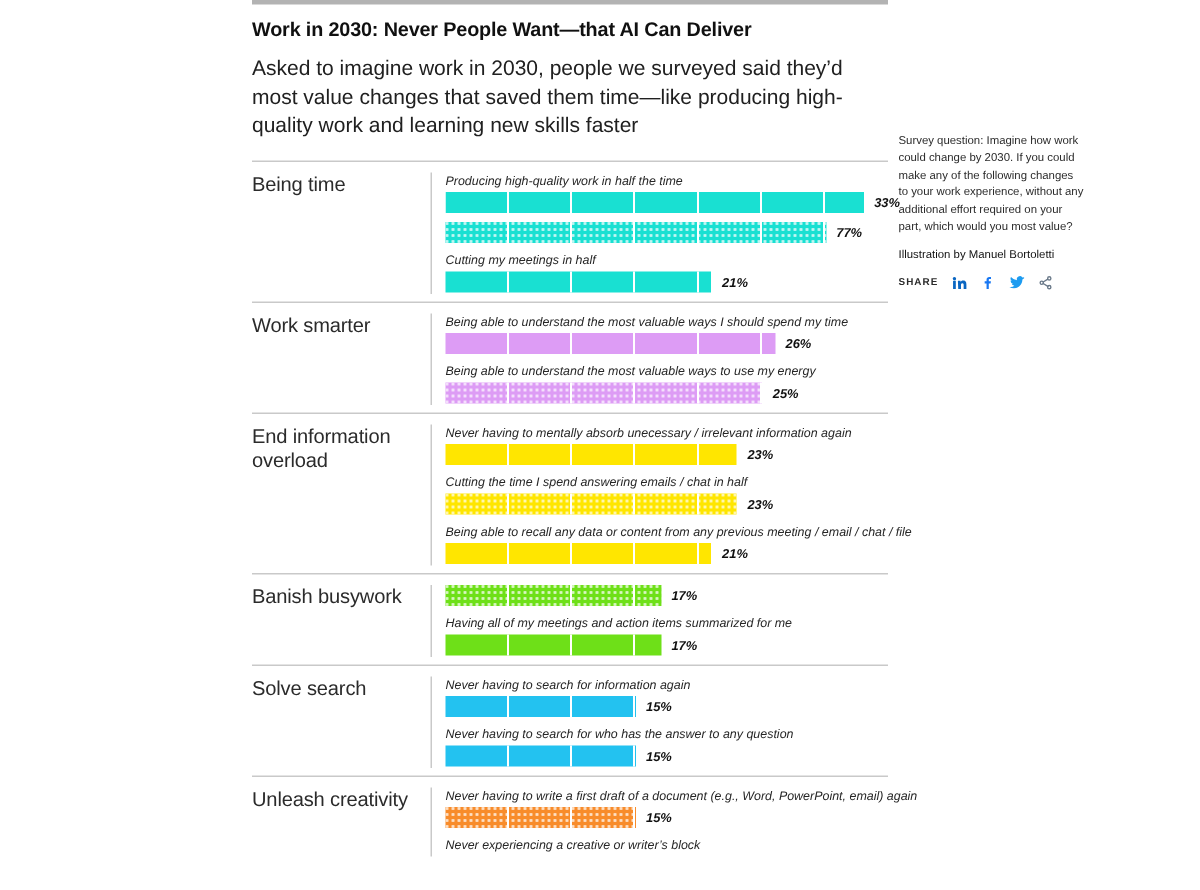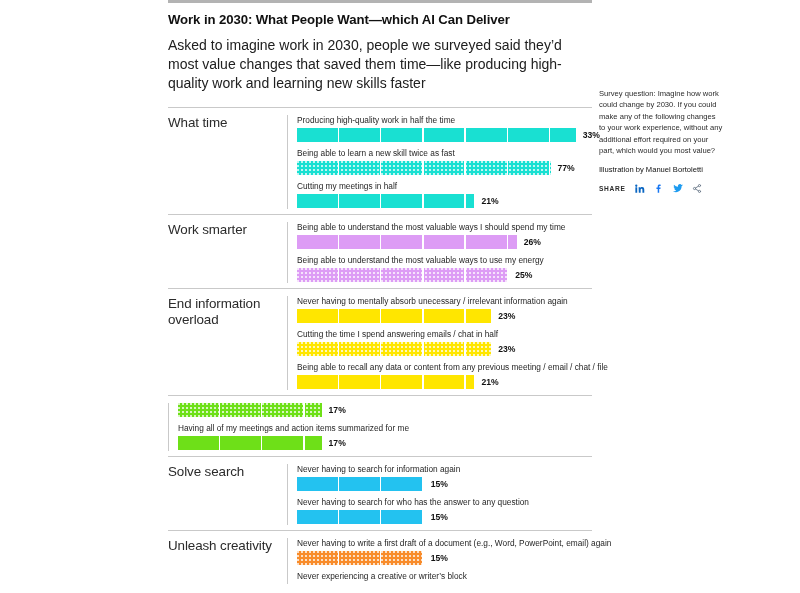--- a/index.html
+++ b/index.html
@@ -42,21 +42,21 @@
     font-size:13.4px;line-height:16px;color:#2b2b2b;
     font-weight:400;
     padding-top:0px;
     letter-spacing:-0.1px;
   }
   .group-bars{
     flex:1 1 auto;
     border-left:1px solid #c9c9c9;
     padding-left:9px;
   }
-  .row{ margin-bottom:6px; }
+  .row{ margin-bottom:6px;font-style:italic; }
   .row:last-child{ margin-bottom:1px; }
   .row-label{
     font-size:8.3px;line-height:11px;color:#262626;
     margin-bottom:2px;white-space:nowrap;
   }
   .bar-line{ display:flex;align-items:center; }
   .bar{
     height:14px;
     position:relative;
     background-repeat:repeat;
@@ -99,35 +99,34 @@
   .share svg{display:block;}
   .si{cursor:pointer;line-height:0;}
 </style>
 </head>
 <body>
 
 <div class="page">
 
   <div class="main">
     <div class="toprule"></div>
-    <h1 class="title">Work in 2030: What People Want—which AI Can Deliver</h1>
+    <h1 class="title">Work in 2030: Never People Want—that AI Can Deliver</h1>
     <p class="deck">Asked to imagine work in 2030, people we surveyed said they’d most value changes that saved them time—like producing high-quality work and learning new skills faster</p>
     <div id="groups">
         <div class="group">
-          <div class="group-label">What time</div>
+          <div class="group-label">Being time</div>
           <div class="group-bars">
             <div class="row">
               <div class="row-label">Producing high-quality work in half the time</div>
               <div class="bar-line">
                 <div class="bar" style="width: 278.8px; background-color: rgb(25, 224, 210);"></div>
                 <div class="bar-val">33%</div>
               </div>
             </div>
             <div class="row">
-              <div class="row-label">Being able to learn a new skill twice as fast</div>
               <div class="bar-line">
                 <div class="bar dotted" style="width: 253.5px; background-color: rgb(25, 224, 210);"></div>
                 <div class="bar-val">77%</div>
               </div>
             </div>
             <div class="row">
               <div class="row-label">Cutting my meetings in half</div>
               <div class="bar-line">
                 <div class="bar" style="width: 177.4px; background-color: rgb(25, 224, 210);"></div>
                 <div class="bar-val">21%</div>
@@ -174,20 +173,21 @@
             <div class="row">
               <div class="row-label">Being able to recall any data or content from any previous meeting / email / chat / file</div>
               <div class="bar-line">
                 <div class="bar" style="width: 177.4px; background-color: rgb(255, 230, 0);"></div>
                 <div class="bar-val">21%</div>
               </div>
             </div>
           </div>
         </div>
         <div class="group">
+          <div class="group-label">Banish busywork</div>
           <div class="group-bars">
             <div class="row">
               <div class="bar-line">
                 <div class="bar dotted" style="width: 143.6px; background-color: rgb(110, 224, 24);"></div>
                 <div class="bar-val">17%</div>
               </div>
             </div>
             <div class="row">
               <div class="row-label">Having all of my meetings and action items summarized for me</div>
               <div class="bar-line">

